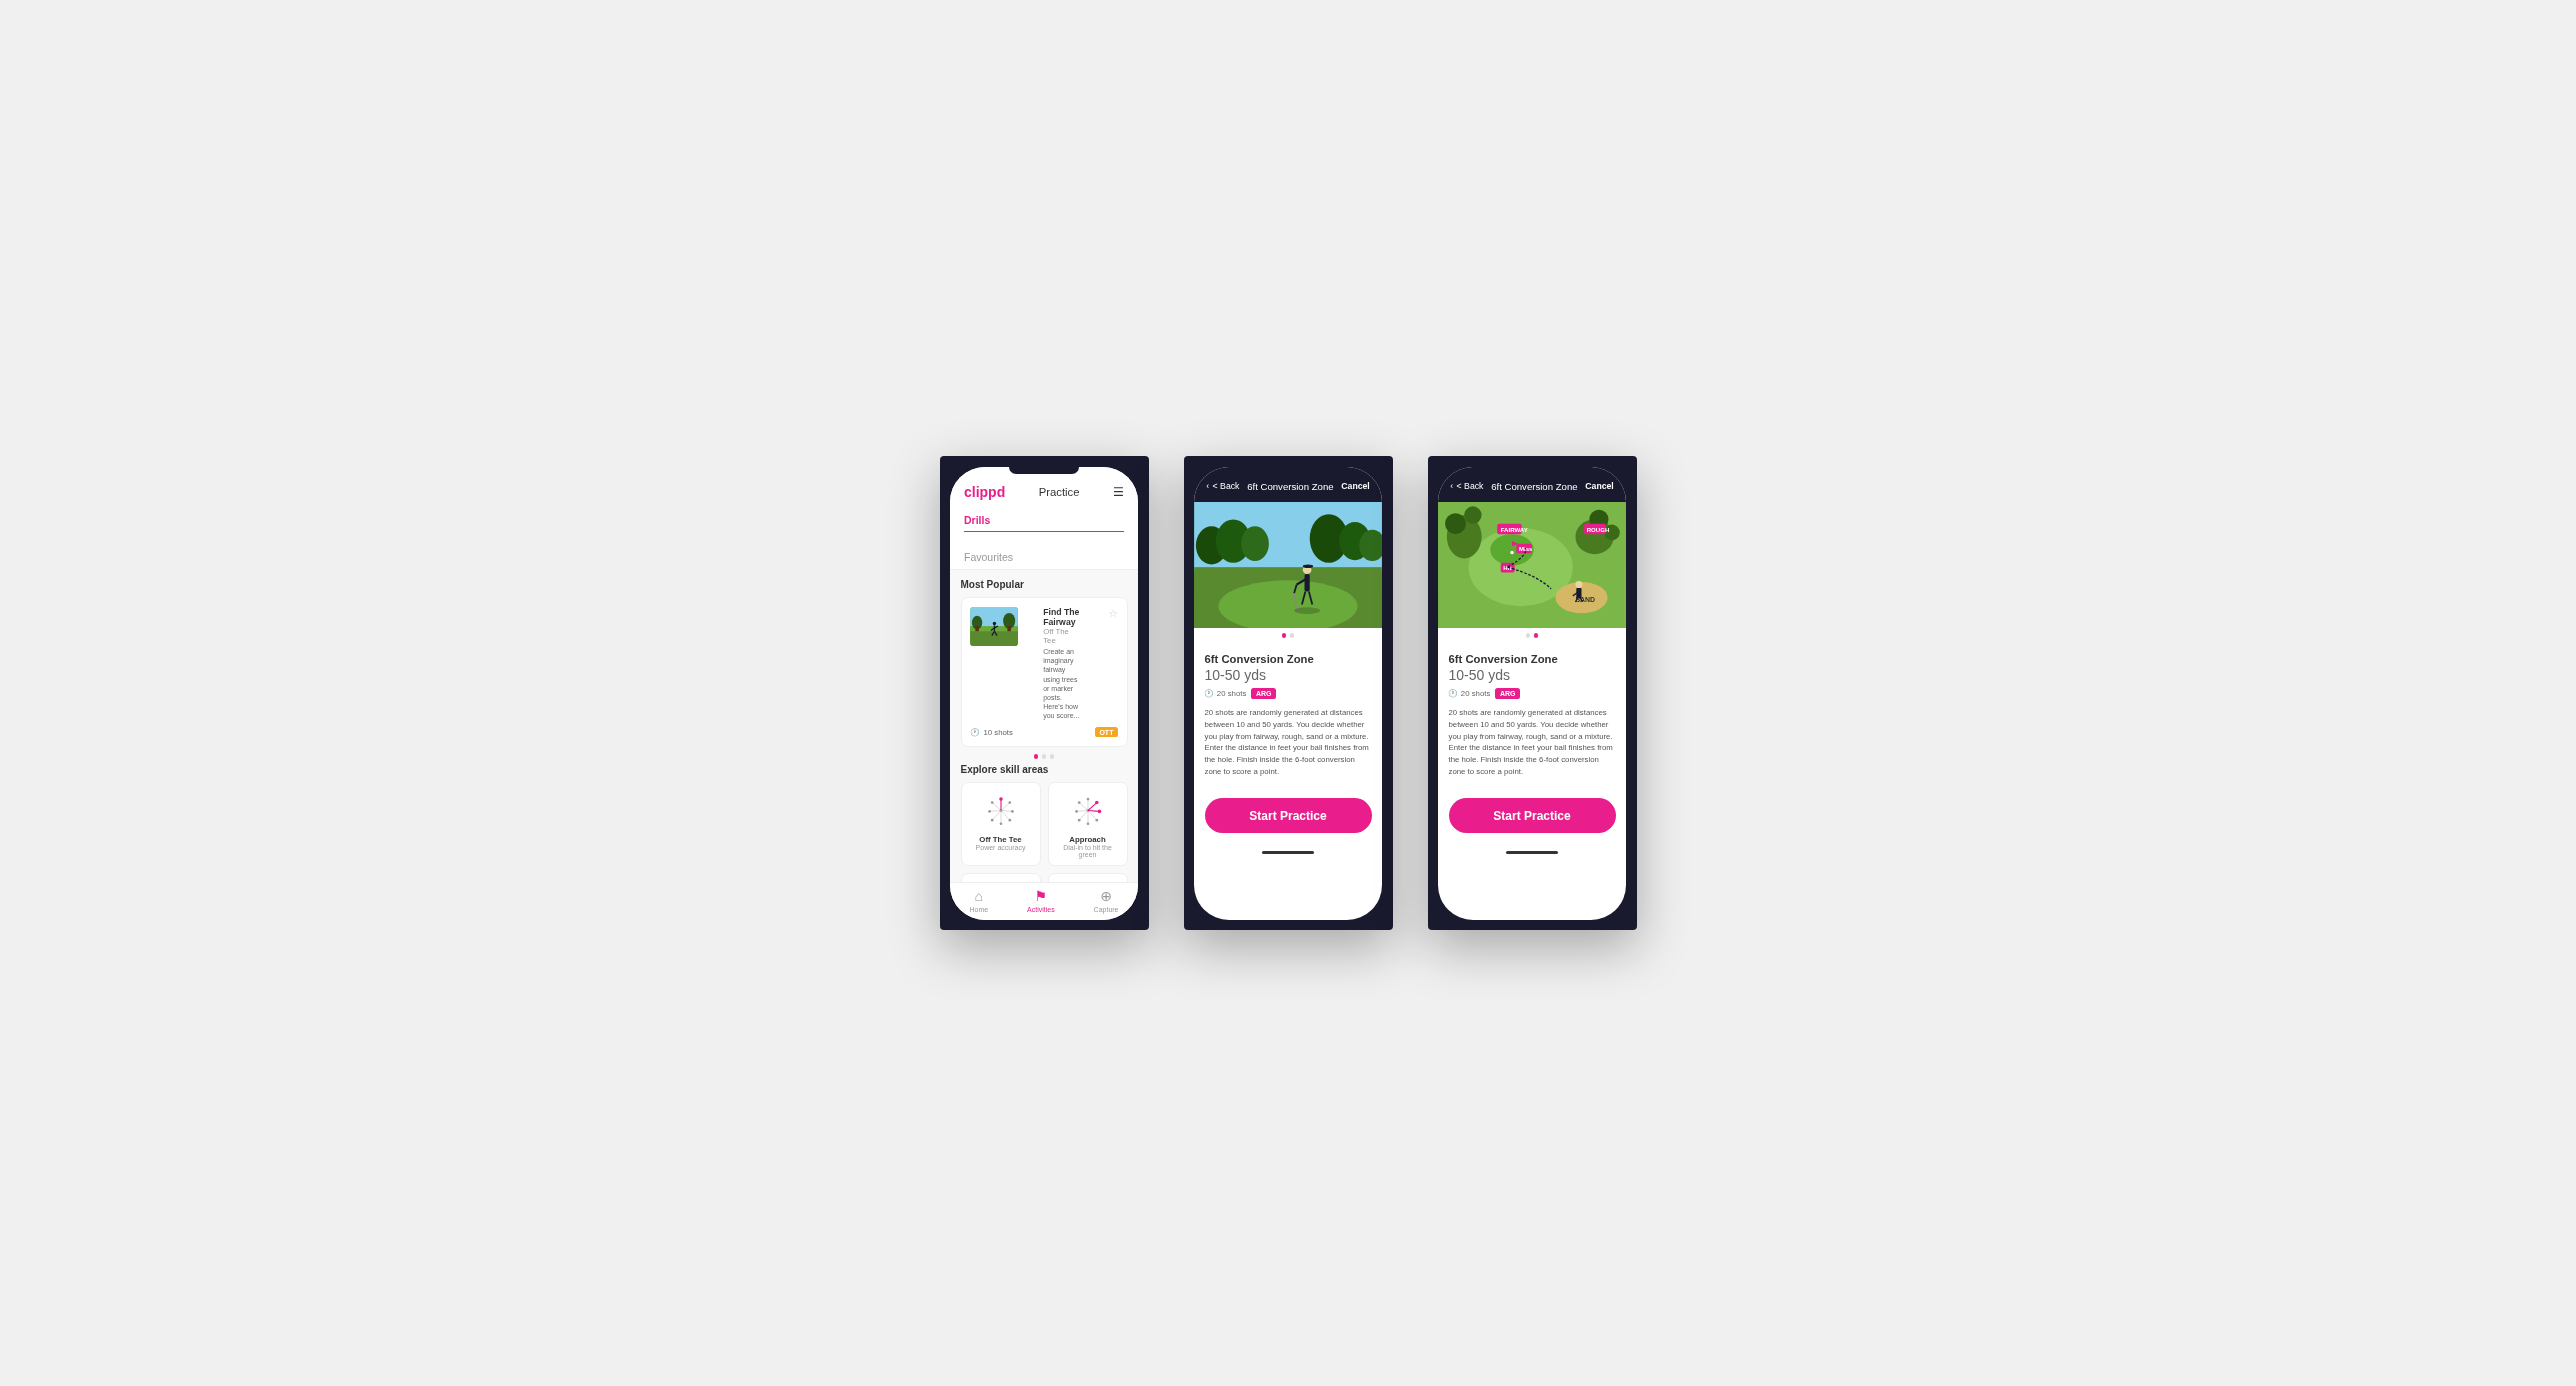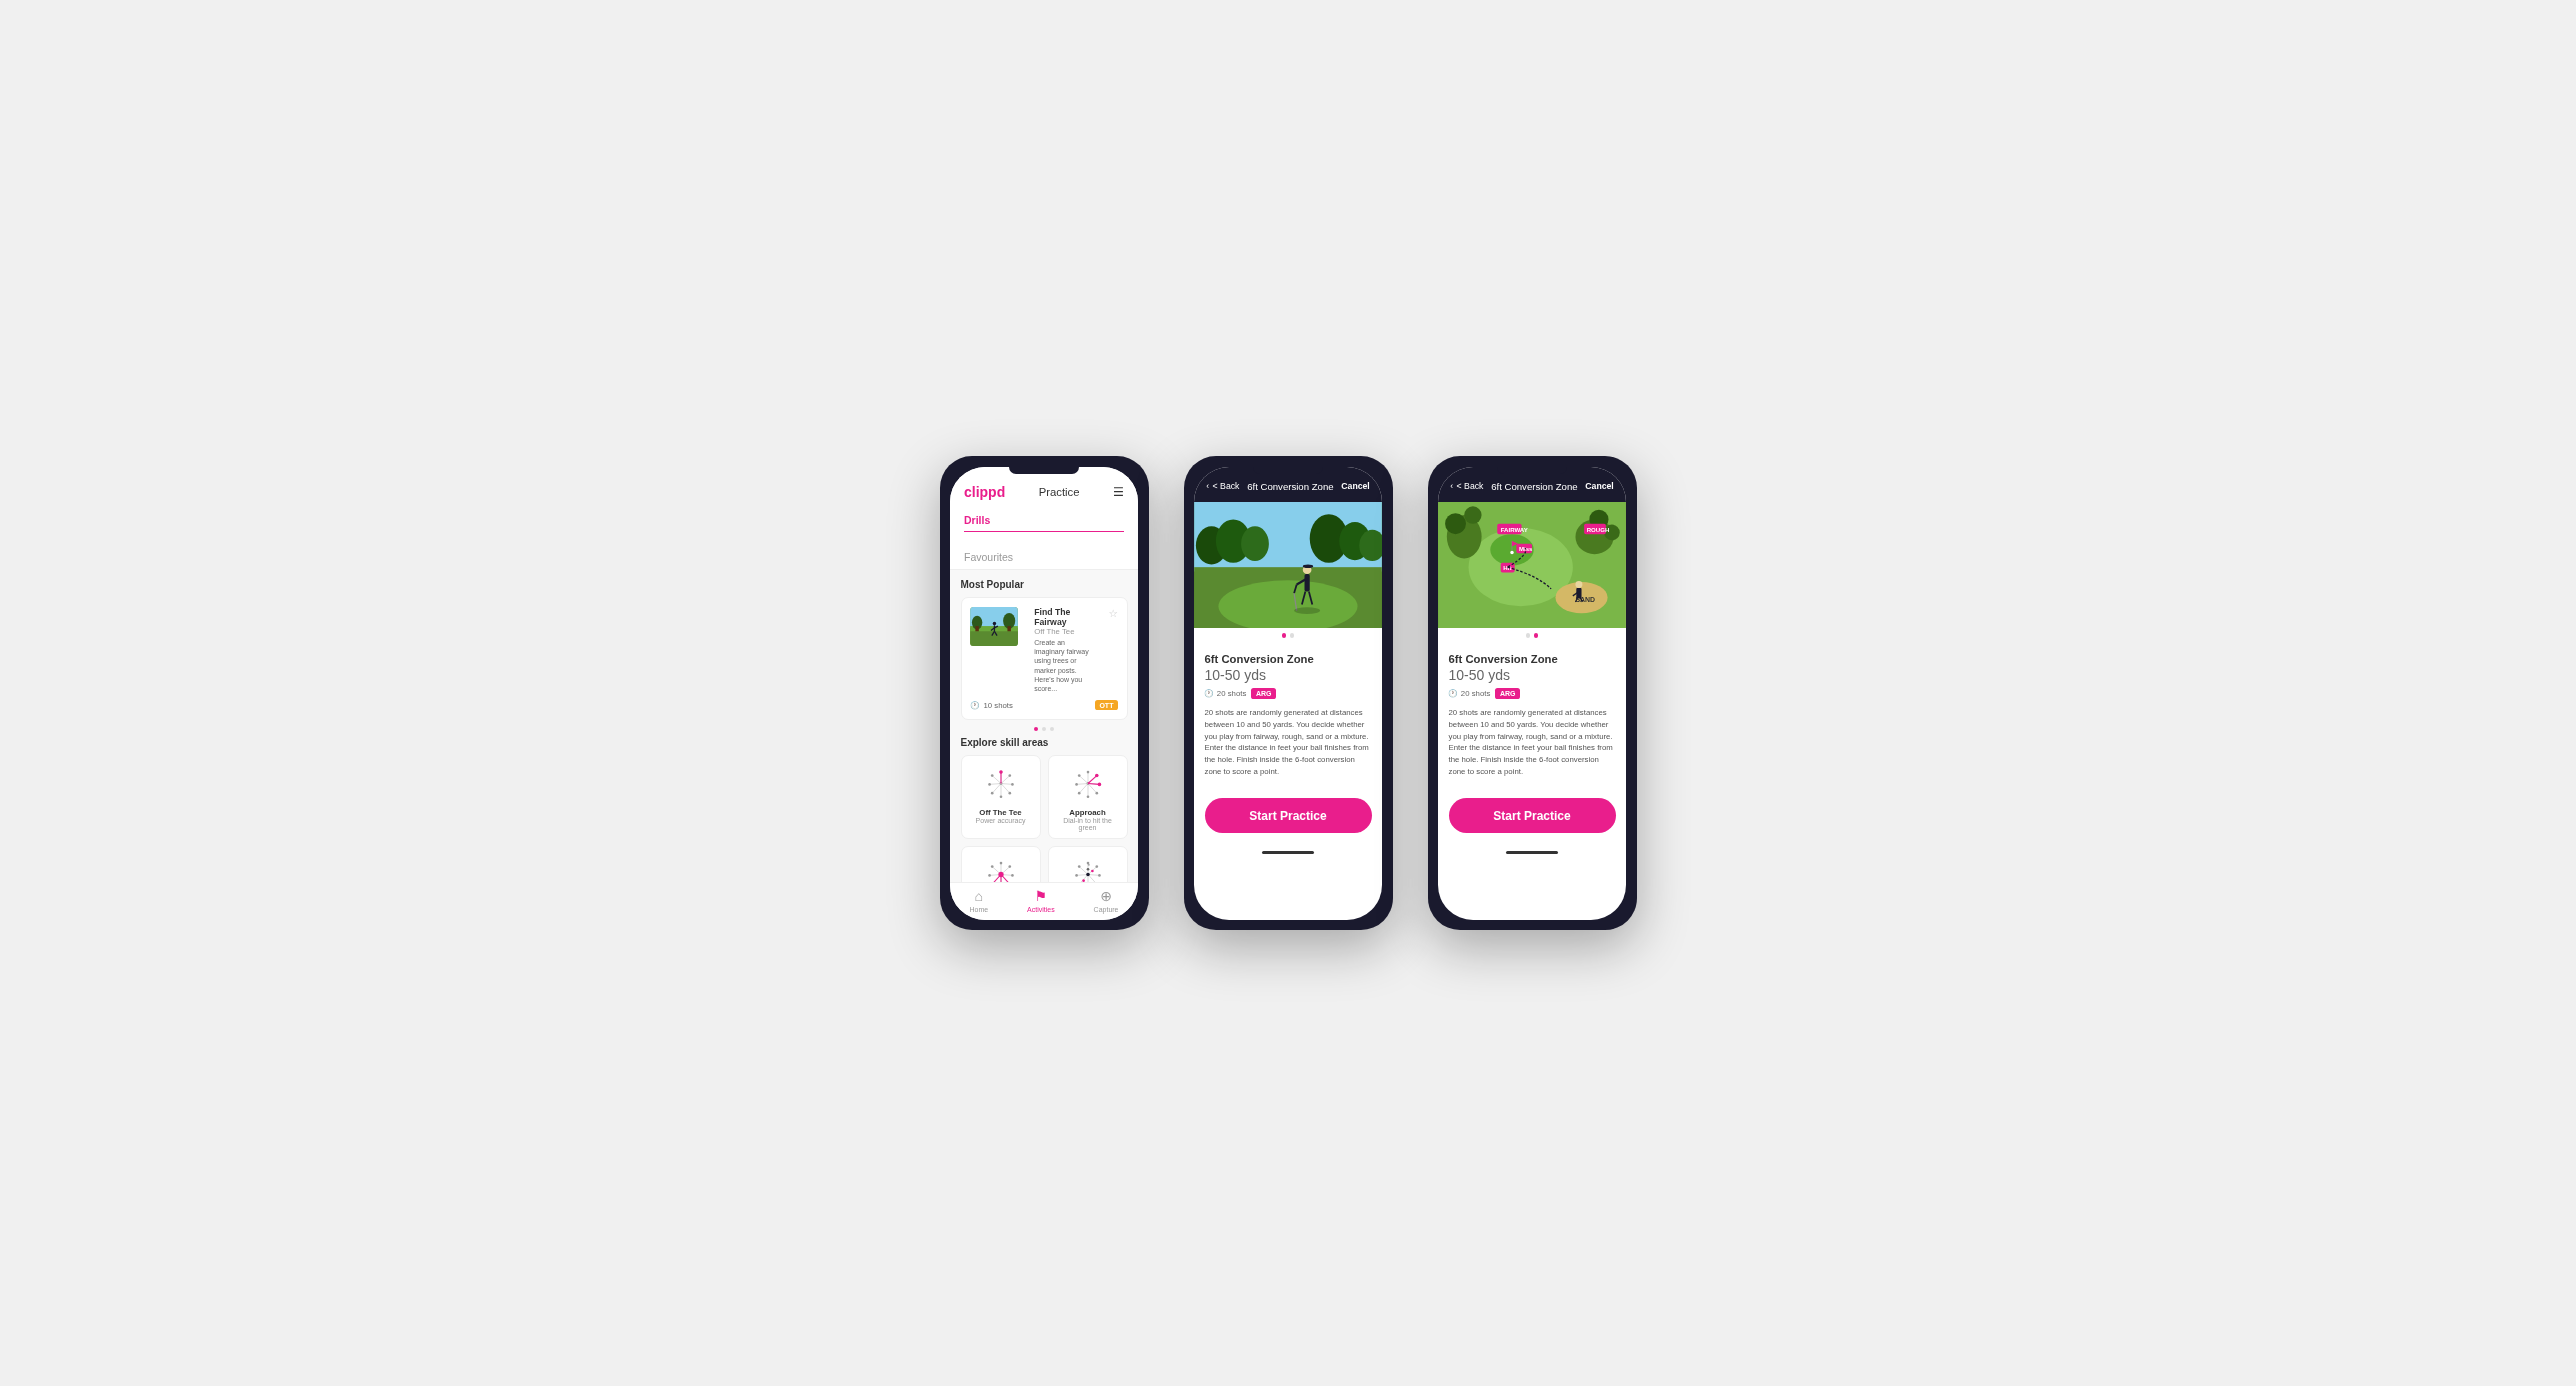--- a/index.html
+++ b/index.html
@@ -15,21 +15,21 @@
     .screen-container {
       display: flex;
       gap: 35px;
       align-items: center;
       justify-content: center;
     }
 
     
     .phone {
       background: #1a1a2e;
-      border-radius: 32px;
+      border-radius: 4px;
       padding: 10.5px;
       box-shadow: 0 17.4px 52px rgba(0,0,0,0.3);
       width: 209px;
       position: relative;
     }
     .phone-inner {
       background: #fff;
       border-radius: 35px;
       overflow: hidden;
       position: relative;
@@ -110,21 +110,21 @@
     
     .featured-card {
       background: #fff;
       border-radius: 7px;
       padding: 8.7px;
       margin-bottom: 7px;
       border: 0.9px solid #eee;
     }
     .featured-card-row {
       display: flex;
-      gap: 16px;
+      gap: 25px;
       align-items: flex-start;
     }
     .featured-thumb {
       width: 48px;
       height: 39px;
       background: #c8d8a0;
       border-radius: 3.5px;
       flex-shrink: 0;
       position: relative;
       overflow: hidden;

